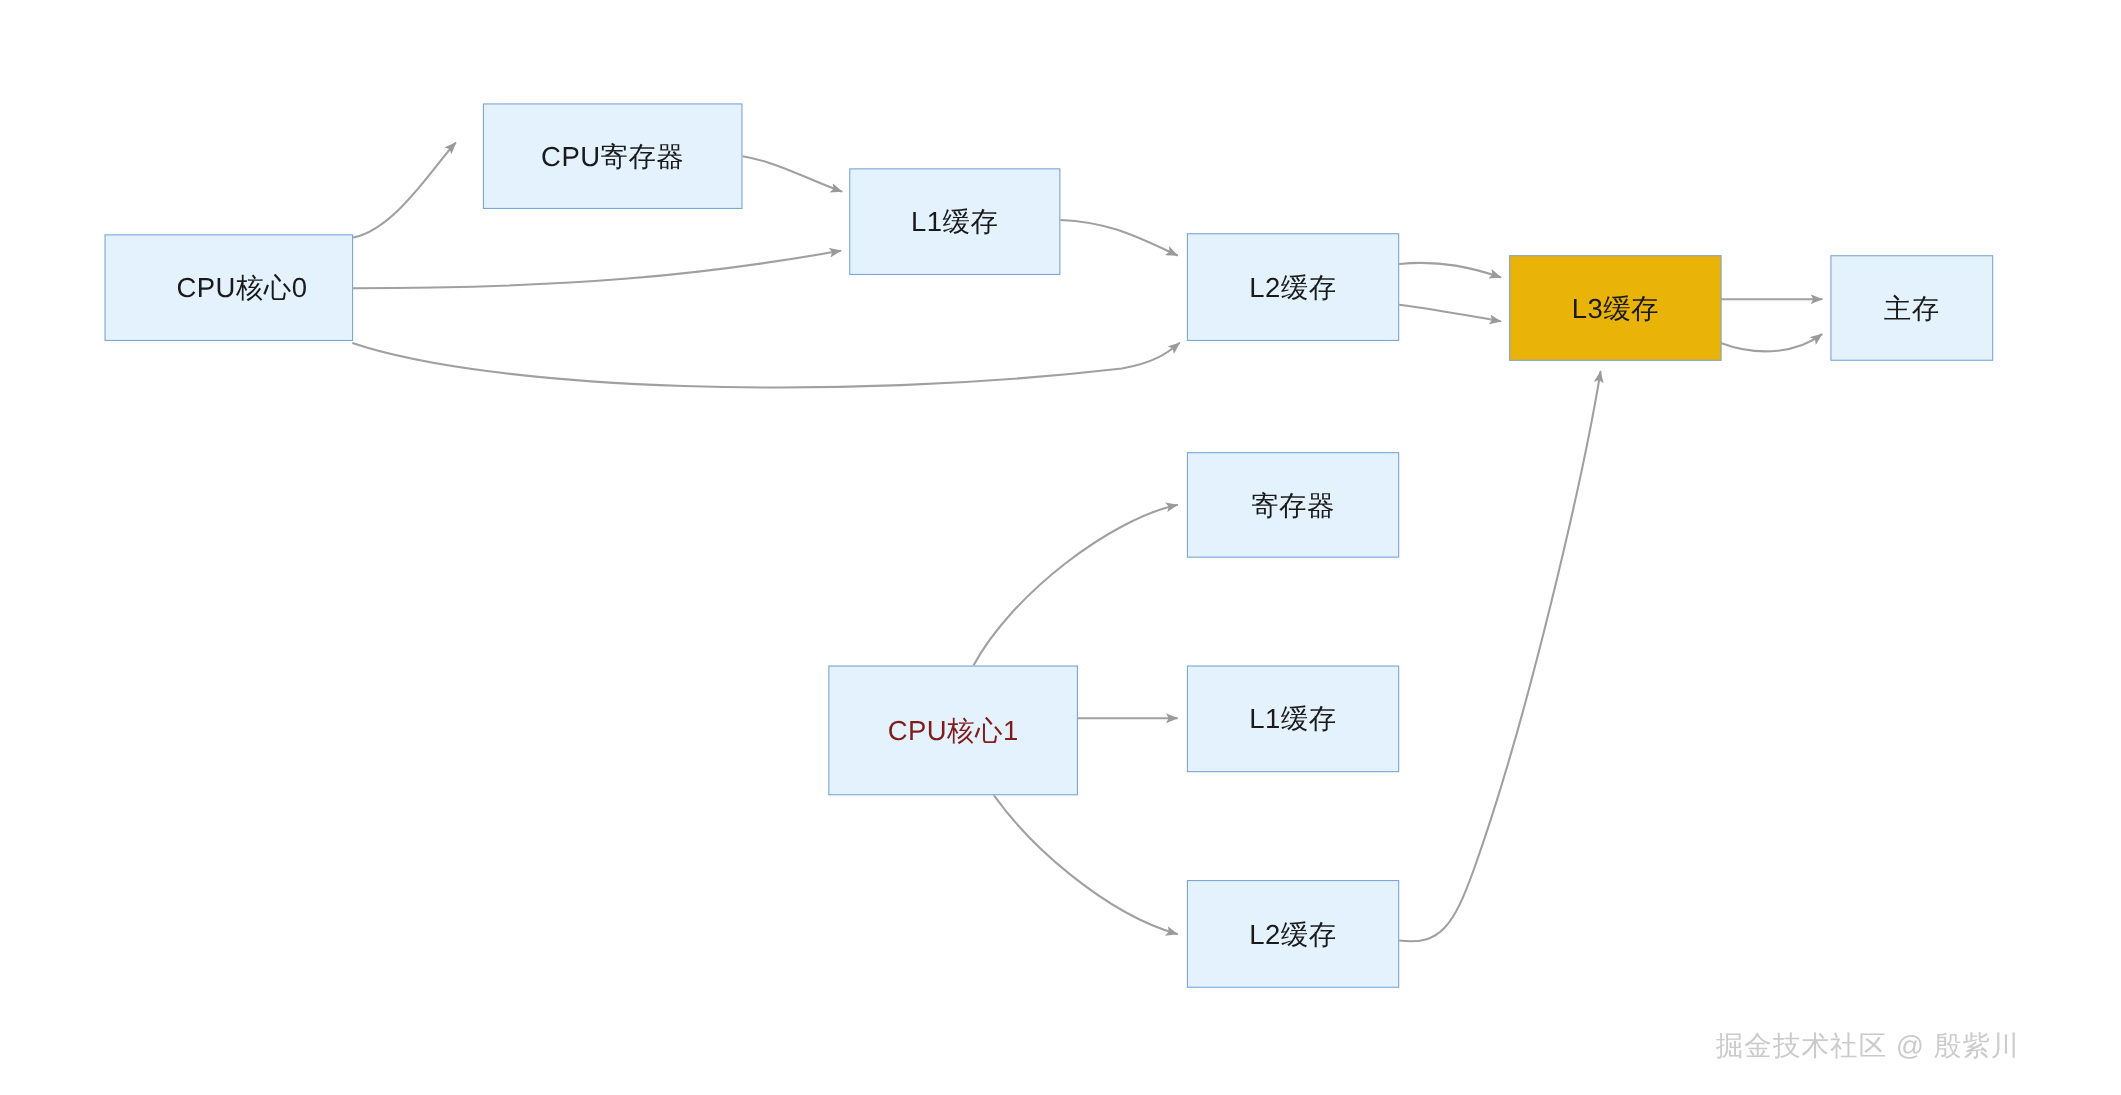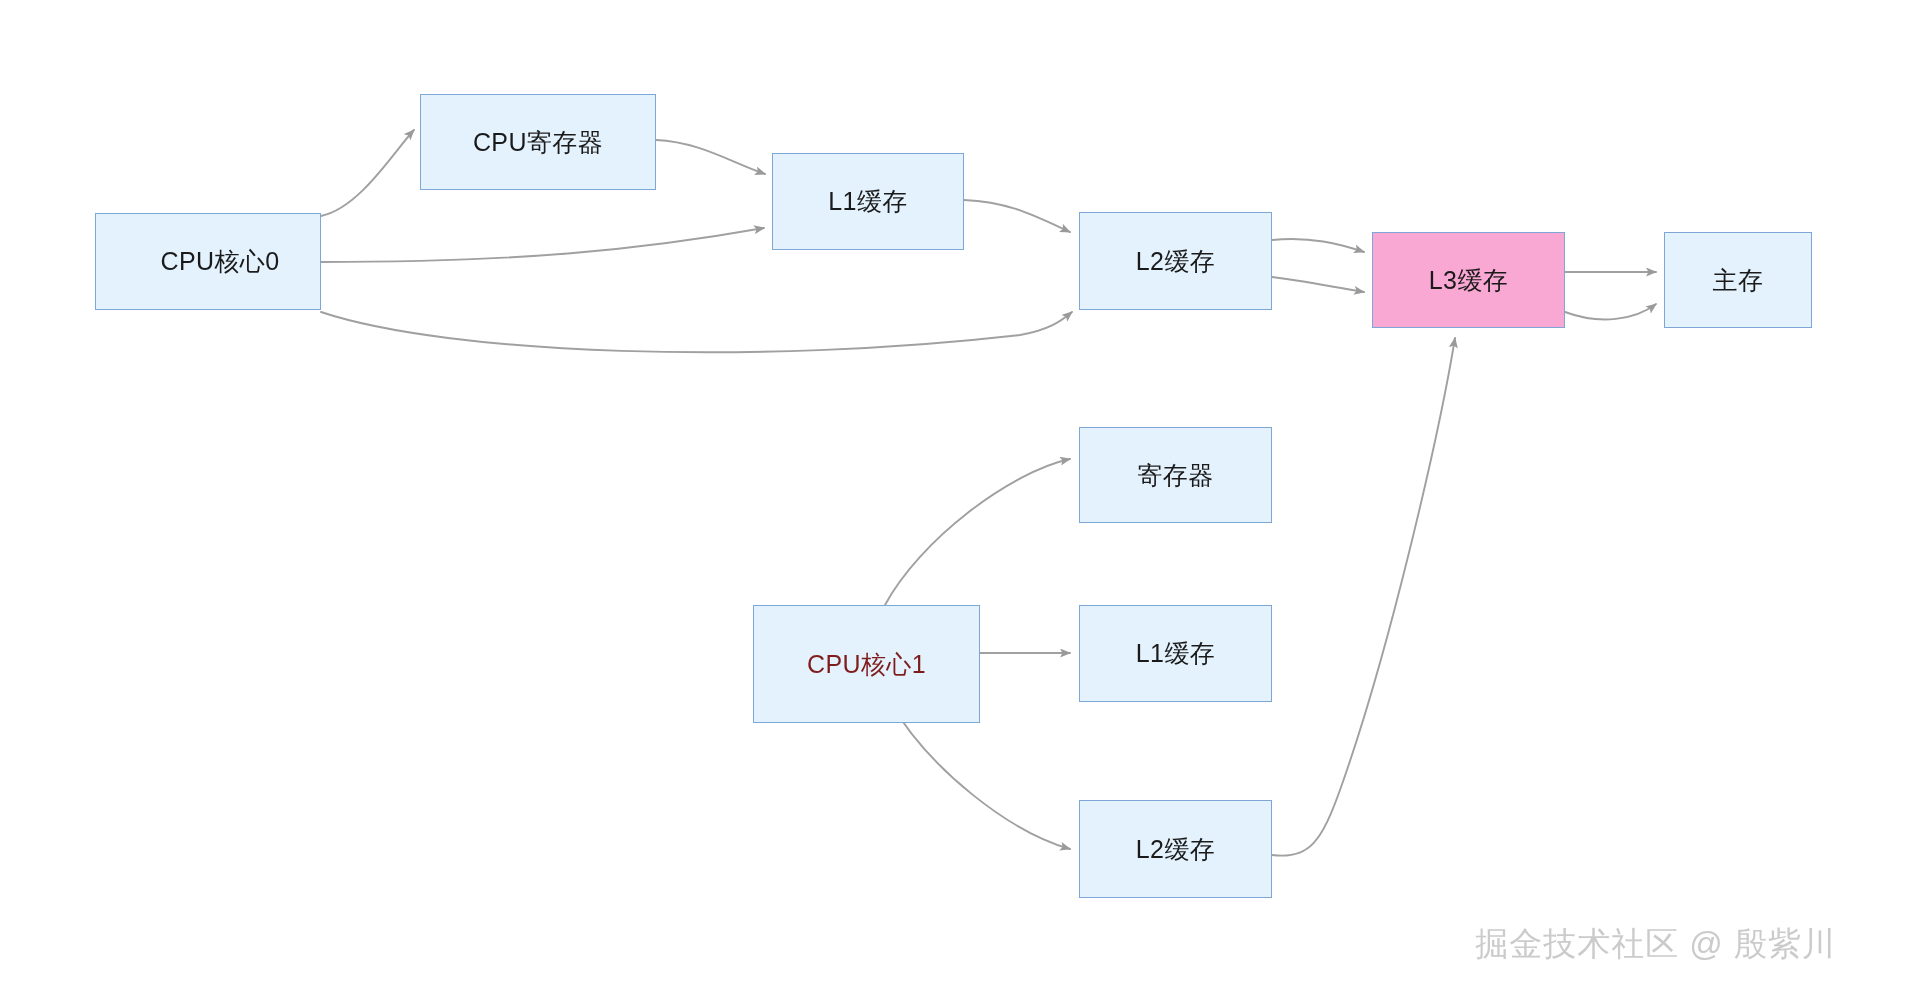--- a/index.html
+++ b/index.html
@@ -39,21 +39,21 @@
     z-index: 2;
   }
   .node-label {
     pointer-events: none;
     white-space: nowrap;
   }
   .watermark {
     position: absolute;
     right: 92px;
     bottom: 28px;
-    font-size: 33px;
+    font-size: 25px;
     color: #cbcbcb;
     letter-spacing: 1px;
     white-space: nowrap;
     z-index: 3;
   }
 </style>
 </head>
 <body>
 
 <div id="canvas">
@@ -78,36 +78,36 @@
         <path d="M 980 653 L 1070 653" fill="none" stroke="#a0a0a0" stroke-width="1.9" stroke-linecap="round" marker-end="url(#arrowhead)"></path>
         <path d="M 890 702 C 930 770 1010 832 1070 849" fill="none" stroke="#a0a0a0" stroke-width="1.9" stroke-linecap="round" marker-end="url(#arrowhead)"></path>
         <path d="M 1272 855 C 1310 860 1322 840 1340 790 C 1390 650 1440 430 1455 338" fill="none" stroke="#a0a0a0" stroke-width="1.9" stroke-linecap="round" marker-end="url(#arrowhead)"></path>
       </g>
   </svg>
 
   <div id="nodes">
       <div class="node" style="left: 95px; top: 213px; width: 226px; height: 97px; background: rgb(228, 242, 253); border-color: rgb(126, 167, 216); color: rgb(26, 26, 26); padding-left: 24px;">
         <span class="node-label">CPU核心0</span>
       </div>
-      <div class="node" style="left: 420px; top: 94px; width: 236px; height: 96px; background: rgb(228, 242, 253); border-color: rgb(126, 167, 216); color: rgb(26, 26, 26);">
+      <div class="node" style="left: 439px; top: 94px; width: 236px; height: 96px; background: rgb(228, 242, 253); border-color: rgb(126, 167, 216); color: rgb(26, 26, 26);">
         <span class="node-label">CPU寄存器</span>
       </div>
       <div class="node" style="left: 772px; top: 153px; width: 192px; height: 97px; background: rgb(228, 242, 253); border-color: rgb(126, 167, 216); color: rgb(26, 26, 26);">
         <span class="node-label">L1缓存</span>
       </div>
       <div class="node" style="left: 1079px; top: 212px; width: 193px; height: 98px; background: rgb(228, 242, 253); border-color: rgb(126, 167, 216); color: rgb(26, 26, 26);">
         <span class="node-label">L2缓存</span>
       </div>
-      <div class="node" style="left: 1372px; top: 232px; width: 193px; height: 96px; background: #f9a8d4; border-color: rgb(126, 167, 216); color: rgb(26, 26, 26);">
+      <div class="node" style="left: 1372px; top: 232px; width: 193px; height: 96px; background: #eab308; border-color: rgb(126, 167, 216); color: rgb(26, 26, 26);">
         <span class="node-label">L3缓存</span>
       </div>
       <div class="node" style="left: 1664px; top: 232px; width: 148px; height: 96px; background: rgb(228, 242, 253); border-color: rgb(126, 167, 216); color: rgb(26, 26, 26);">
         <span class="node-label">主存</span>
       </div>
-      <div class="node" style="left: 1079px; top: 411px; width: 193px; height: 96px; background: rgb(228, 242, 253); border-color: rgb(126, 167, 216); color: rgb(26, 26, 26); margin-top: 16px;">
+      <div class="node" style="left: 1079px; top: 411px; width: 193px; height: 96px; background: rgb(228, 242, 253); border-color: rgb(126, 167, 216); color: rgb(26, 26, 26);">
         <span class="node-label">寄存器</span>
       </div>
       <div class="node" style="left: 753px; top: 605px; width: 227px; height: 118px; background: rgb(228, 242, 253); border-color: rgb(126, 167, 216); color: #7f1d1d;">
         <span class="node-label">CPU核心1</span>
       </div>
       <div class="node" style="left: 1079px; top: 605px; width: 193px; height: 97px; background: rgb(228, 242, 253); border-color: rgb(126, 167, 216); color: rgb(26, 26, 26);">
         <span class="node-label">L1缓存</span>
       </div>
       <div class="node" style="left: 1079px; top: 800px; width: 193px; height: 98px; background: rgb(228, 242, 253); border-color: rgb(126, 167, 216); color: rgb(26, 26, 26);">
         <span class="node-label">L2缓存</span>

